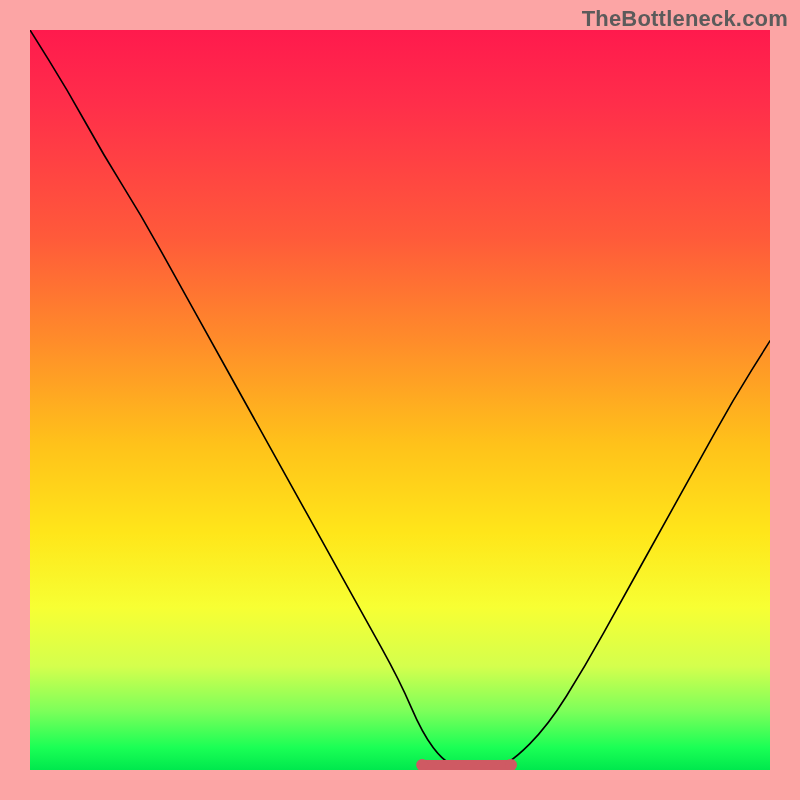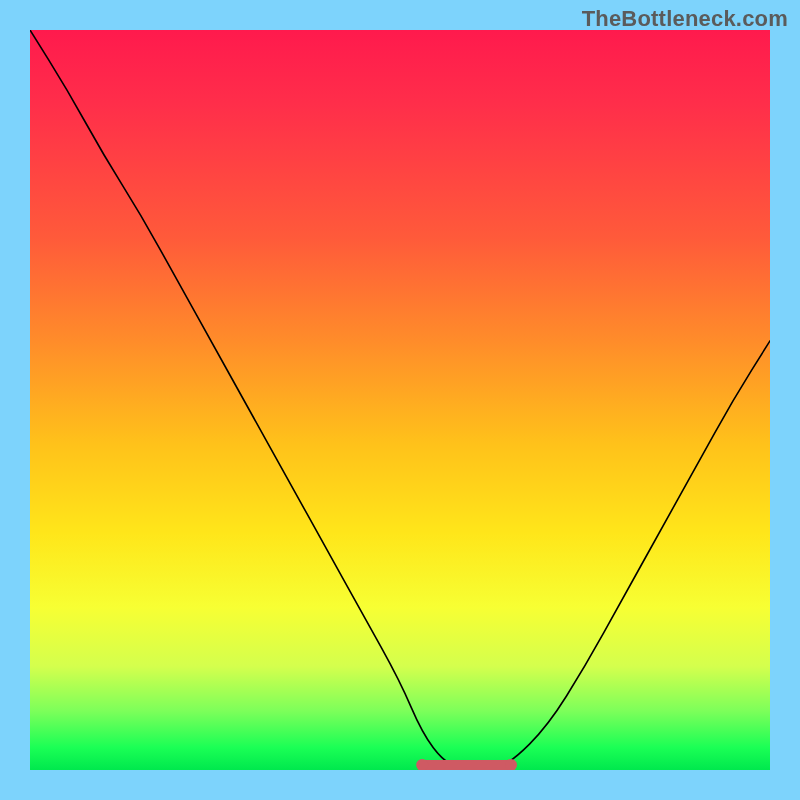--- a/index.html
+++ b/index.html
@@ -8,21 +8,21 @@
     width: 800px;
     height: 800px;
     background: #000;
     overflow: hidden;
     font-family: Arial, Helvetica, sans-serif;
   }
   .frame {
     position: relative;
     width: 800px;
     height: 800px;
-    background: #7dd3fc;
+    background: #fca5a5;
   }
   .watermark {
     position: absolute;
     top: 6px;
     right: 12px;
     color: #5b5b5b;
     font-size: 22px;
     font-weight: 600;
     letter-spacing: 0.2px;
     user-select: none;

